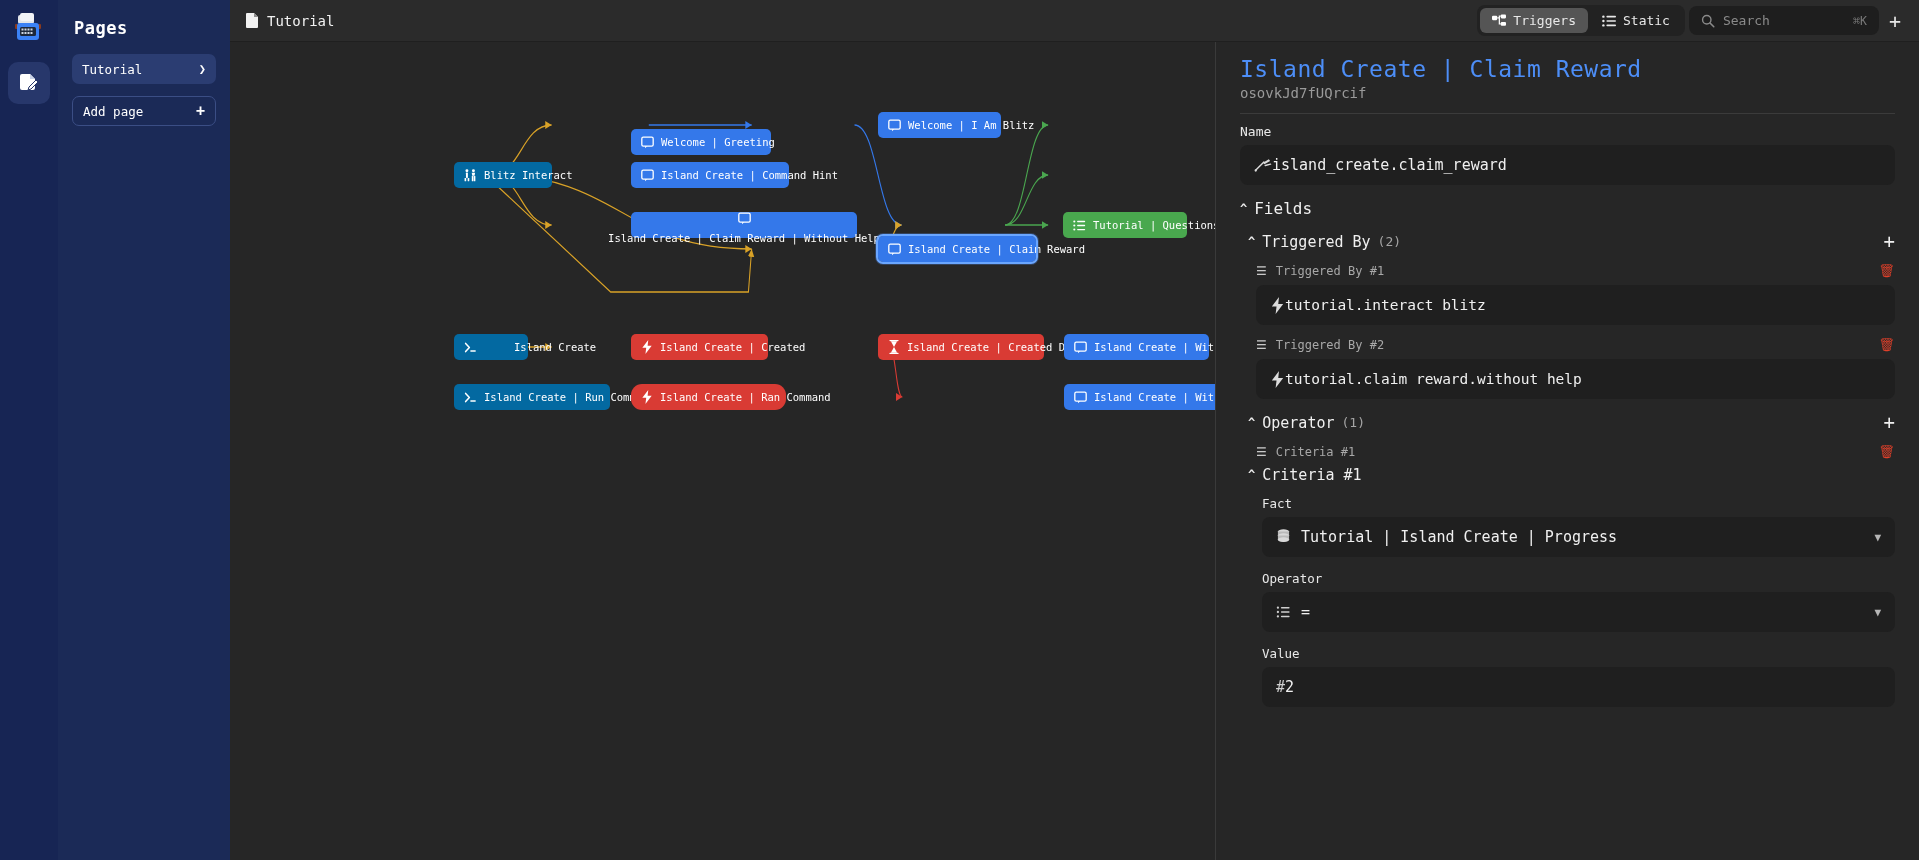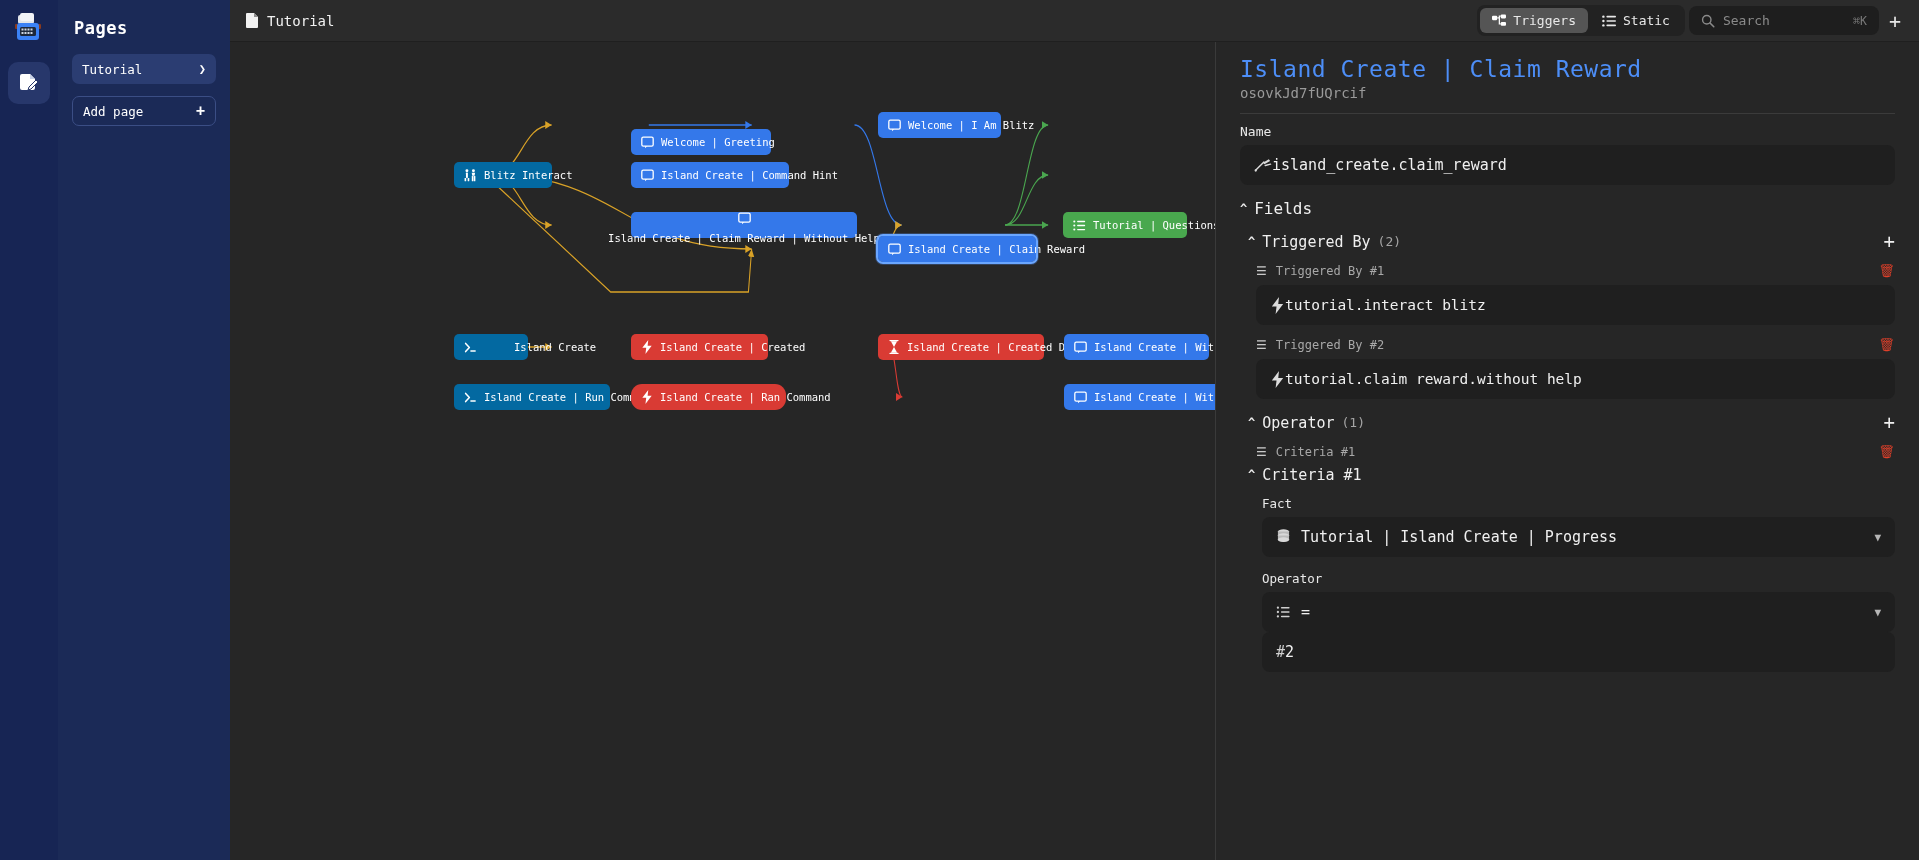--- a/index.html
+++ b/index.html
@@ -531,20 +531,21 @@
                   <rect x="5" y="2.2" width="10" height="1.7" rx=".85"></rect>
                   <rect x="5" y="7.2" width="10" height="1.7" rx=".85"></rect>
                   <rect x="5" y="12.2" width="10" height="1.7" rx=".85"></rect>
                 </g>
               </svg>
               <span class="fval">=</span>
             </span>
             <span class="caret-down">▼</span>
           </div>
 
+          <div class="lbl sm" style="margin-top:14px">Value</div>
           <div class="field">
             <span style="color:#cfcfcf;font-size:15px">#</span>
             <span class="fval">2</span>
           </div>
         </div>
       </div>
     </div>
   </div>
 </div>
 

